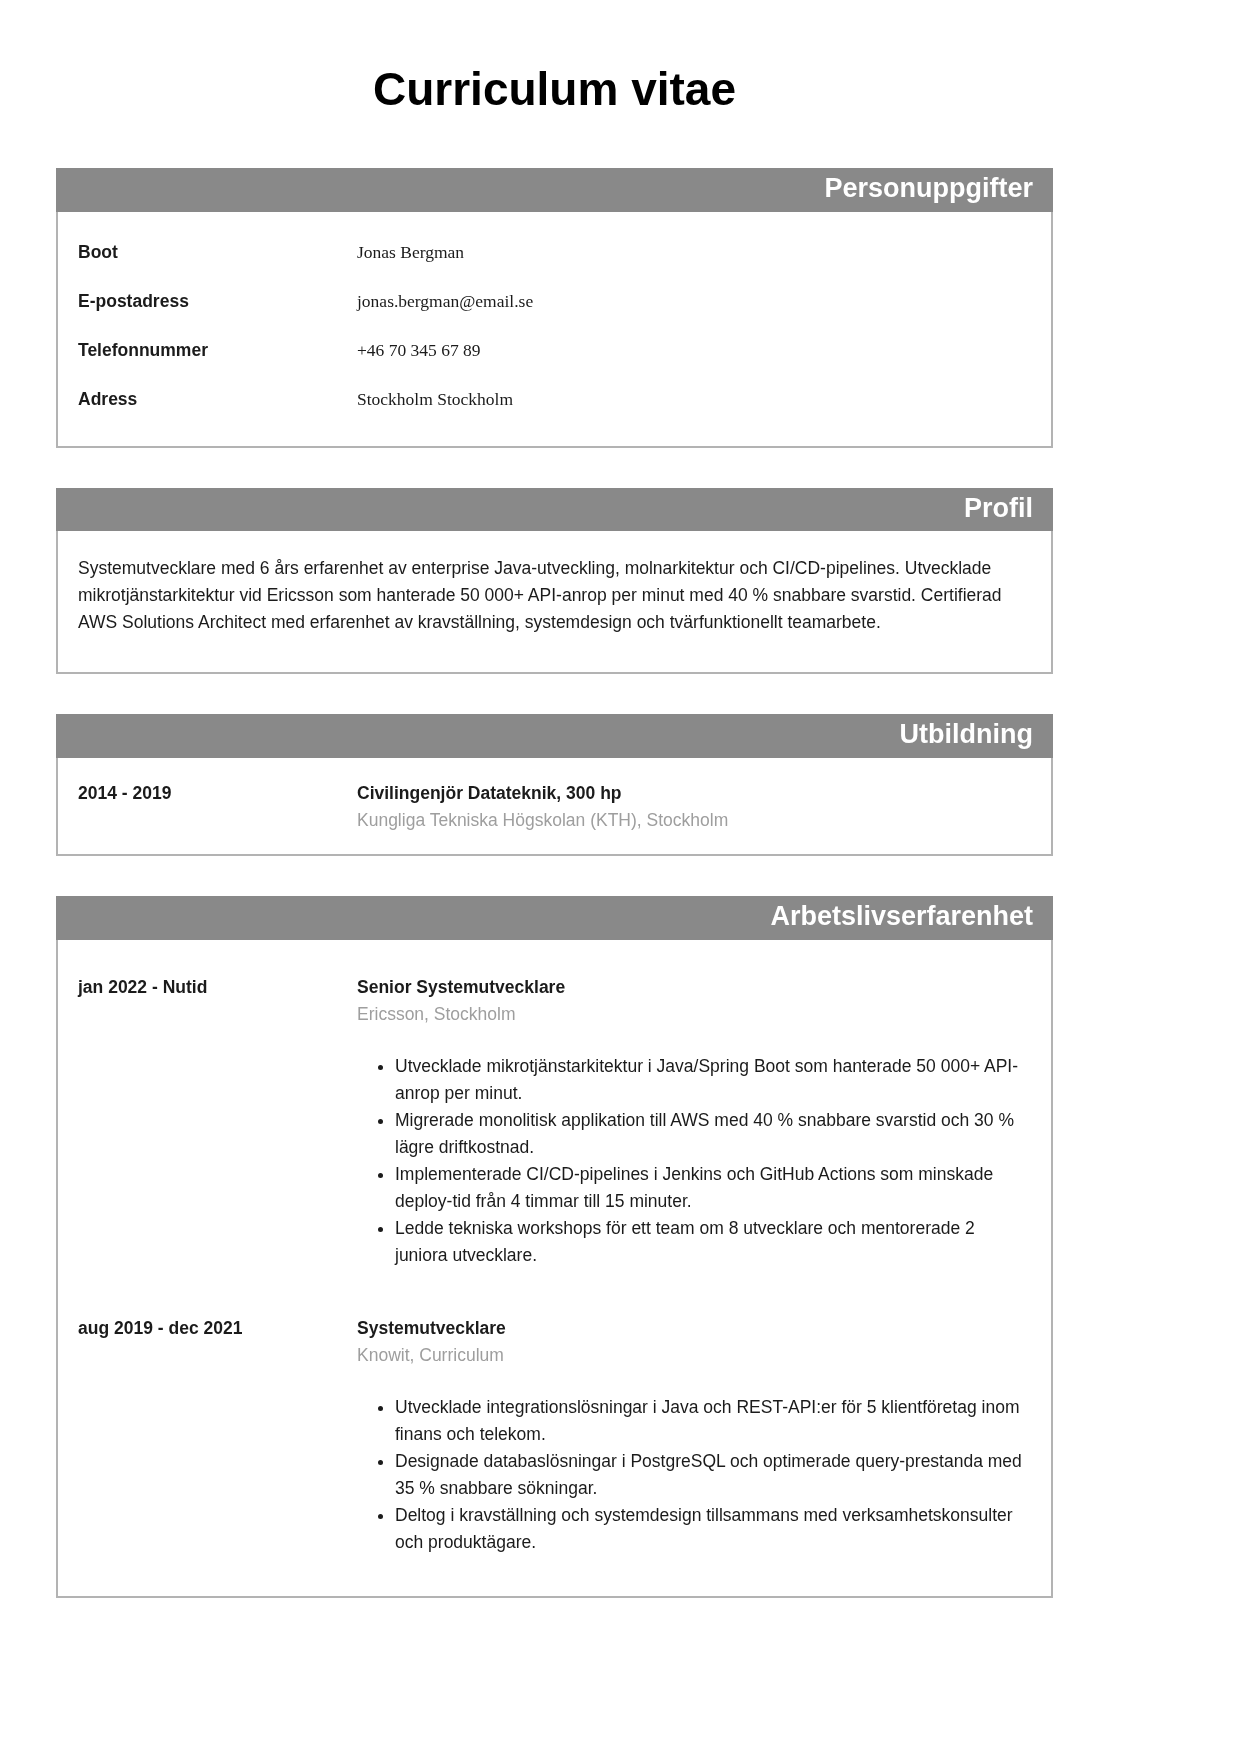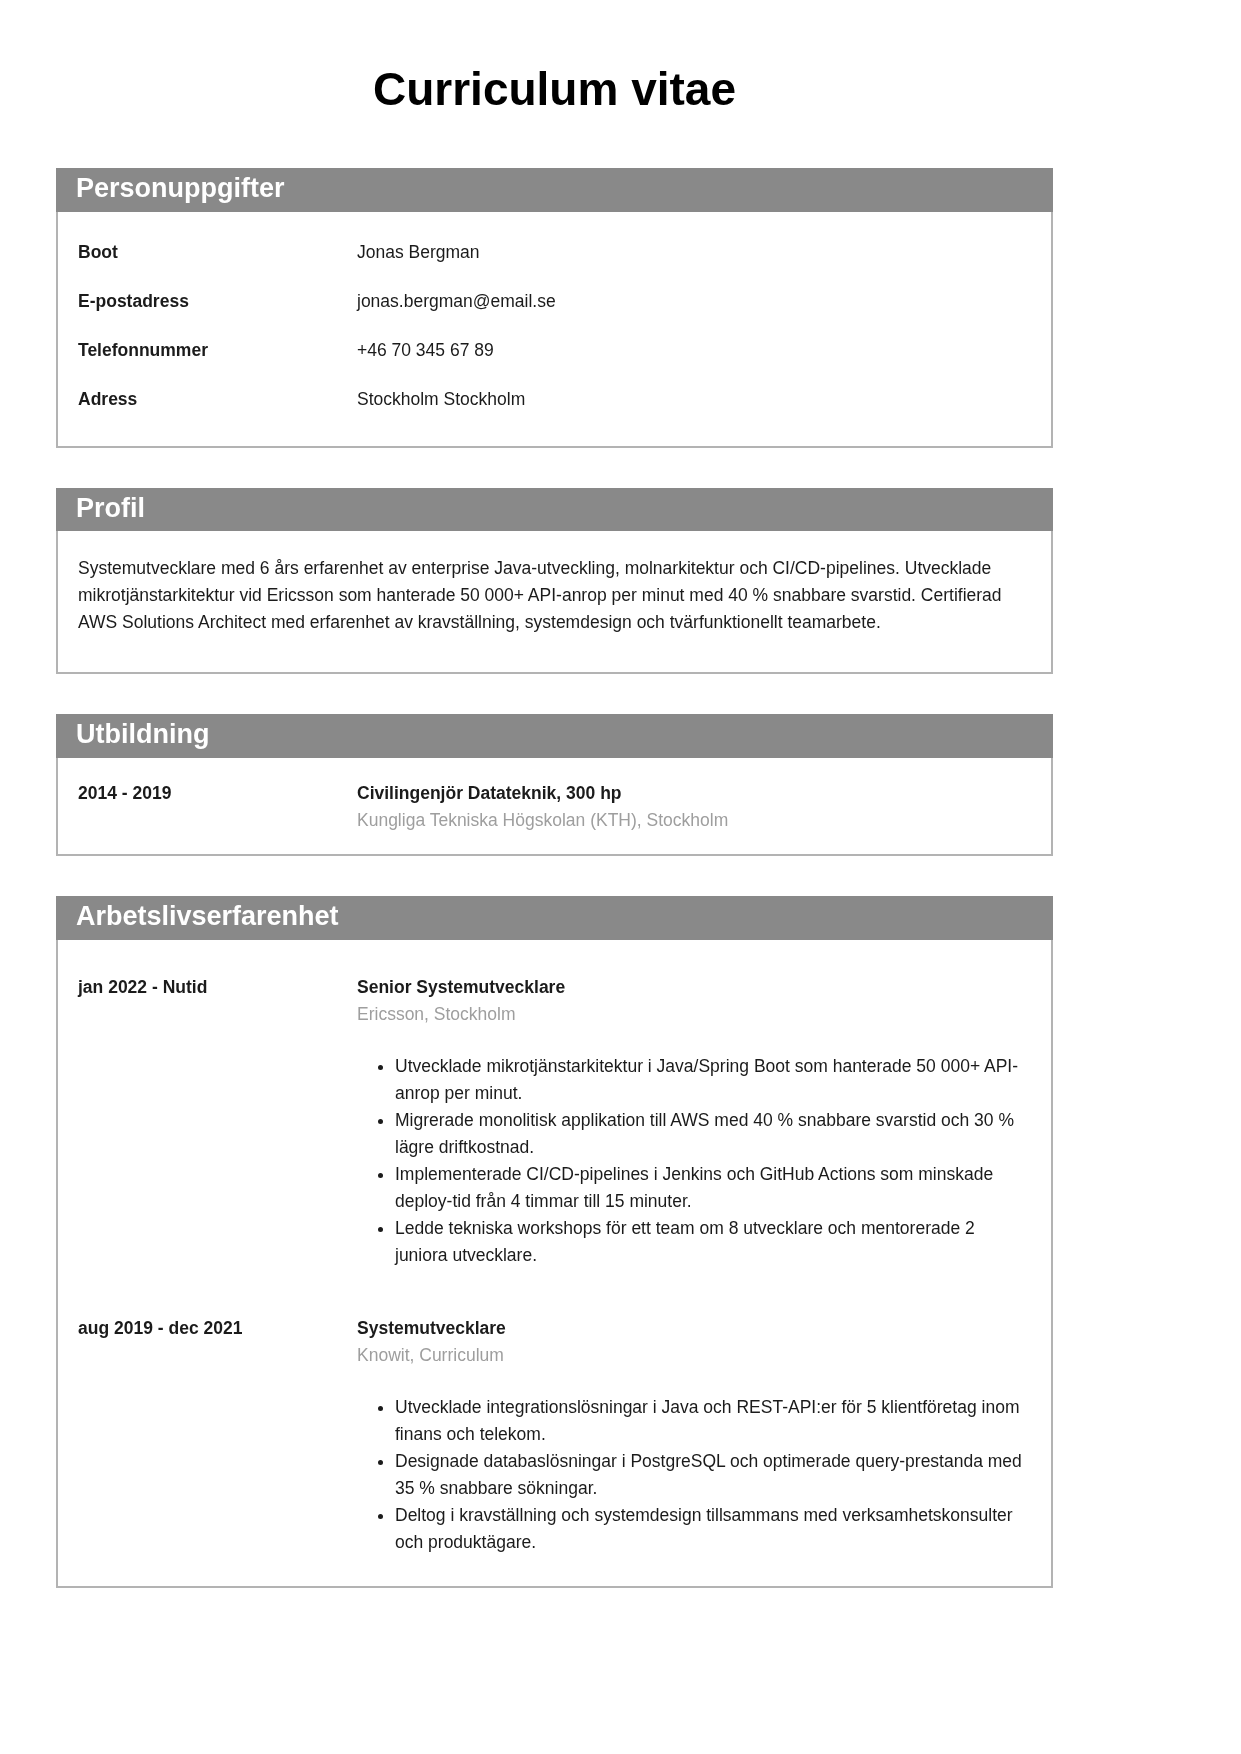--- a/index.html
+++ b/index.html
@@ -31,39 +31,40 @@
   .section {
     margin-bottom: 40px;
   }
   .section-header {
     background: #898989;
     color: #ffffff;
     font-size: 27px;
     font-weight: bold;
     padding: 6px 20px 8px 20px;
     line-height: 1.1;
+    text-align: right;
   }
   .section-body {
     border: 2px solid #b3b3b3;
     border-top: none;
     padding: 18px 20px 20px 20px;
     font-size: 17.5px;
     line-height: 27px;
   }
   
   .info-row {
     display: flex;
     padding: 9px 0 13px 0;
   }
   .info-label {
     width: 279px;
     flex: 0 0 279px;
     font-weight: bold;
   }
-  .info-value { flex: 1; }
+  .info-value { flex: 1; font-family: Liberation Serif, serif; }
   
   .profile-text {
     margin: 6px 0 16px 0;
   }
   
   .entry {
     display: flex;
     margin: 8px 0 0 0;
   }
   .entry + .entry {
@@ -78,21 +79,21 @@
   .entry-heading { font-weight: bold; }
   .entry-sub { color: #9e9e9e; }
   .entry-bullets {
     margin: 25px 0 0 0;
     padding-left: 38px;
   }
   .entry-bullets li {
     line-height: 27px;
   }
   .edu-body { padding-top: 14px; }
-  .exp-body { padding-top: 26px; padding-bottom: 30px; }
+  .exp-body { padding-top: 26px; padding-bottom: 40px; }
 </style>
 </head>
 <body>
 
 <div class="sheet">
 
   <h1 class="cv-title">Curriculum vitae</h1>
 
   <div class="section">
     <div class="section-header">Personuppgifter</div>

